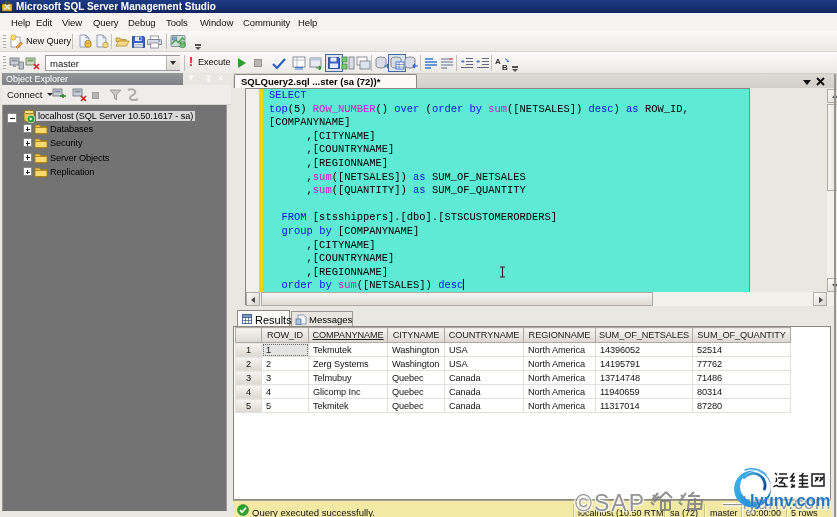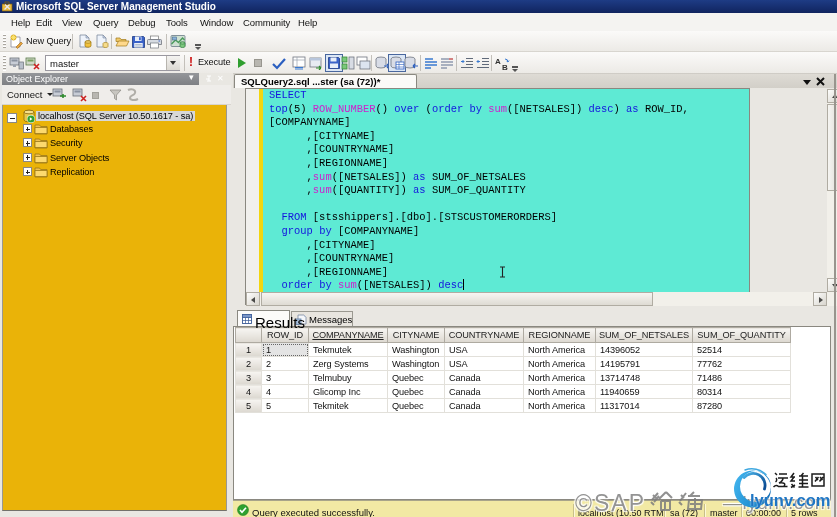--- a/index.html
+++ b/index.html
@@ -217,21 +217,21 @@
   </svg>
 
   <div class="abs" style="left:512px;top:14px;width:7px;height:5px;">
     <div style="width:6px;height:1.5px;background:#555;"></div>
     <div style="margin-top:1px;width:0;height:0;border-left:3px solid transparent;border-right:3px solid transparent;border-top:3px solid #555;"></div>
   </div>
 </div>
 
 <div class="abs" style="left:0;top:73px;width:233px;height:444px;background:#e9e7e2;">
 
-  <div class="abs" style="left:2px;top:0px;width:197px;height:12px;background:linear-gradient(#94969a,#7e8084);color:#fff;font-size:9px;line-height:12px;padding-left:4px;">Object Explorer
+  <div class="abs" style="left:2px;top:0px;width:181px;height:12px;background:linear-gradient(#94969a,#7e8084);color:#fff;font-size:9px;line-height:12px;padding-left:4px;">Object Explorer
     <span class="abs" style="left:187px;top:-2px;color:#fff;font-size:9px;">▾</span>
     <svg class="ico" style="left:203px;top:2px;" width="8" height="8" viewBox="0 0 8 8">
         <path d="M2 1 h4 M4 1 v5 M2 6 h4 M4 4 h-3" stroke="#fff" stroke-width="1"></path>
       </svg>
     <span class="abs" style="left:215px;top:0px;color:#fff;font-size:8px;">✕</span>
   </div>
 
   <div class="abs" style="left:2px;top:12px;width:229px;height:20px;background:#efedea;border-bottom:1px solid #d8d5cf;">
     <span class="abs" style="left:5px;top:4px;font-size:9.5px;color:#111;">Connect</span>
     <div class="abs" style="left:45px;top:8px;width:0;height:0;border-left:3px solid transparent;border-right:3px solid transparent;border-top:3.5px solid #222;"></div>
@@ -247,21 +247,21 @@
     </svg>
     <div class="abs" style="left:90px;top:7px;width:7px;height:7px;background:#b8b6b0;border:1px solid #a3a19a;"></div>
     <svg class="ico" style="left:107px;top:4px;" width="13" height="12" viewBox="0 0 13 12">
       <path d="M1 1 h11 l-4.5 5 v5 l-2-1.5 v-3.5 z" fill="#c8c6c0" stroke="#92908a" stroke-width="0.8"></path>
     </svg>
     <svg class="ico" style="left:123px;top:3px;" width="16" height="14" viewBox="0 0 16 14">
       <path d="M3 2 c4-2 8 0 7 3 c-1 3 -5 2 -5 5 c0 2 4 3 8 1" fill="none" stroke="#b0aea8" stroke-width="2"></path>
     </svg>
   </div>
 
-  <div class="abs" style="left:2px;top:32px;width:225px;height:406px;background:#eab308;border:1px solid #9a9891;border-top:none;border-bottom:1px solid #73716b;font-size:9.2px;color:#000;letter-spacing:-0.1px;">
+  <div class="abs" style="left:2px;top:32px;width:225px;height:406px;background:#737373;border:1px solid #9a9891;border-top:none;border-bottom:1px solid #73716b;font-size:9.2px;color:#000;letter-spacing:-0.1px;">
 
     <div class="abs" style="left:4px;top:8px;width:10px;height:10px;border:1px solid #888;background:#fff;">
       <div class="abs" style="left:1.5px;top:3.5px;width:5px;height:1px;background:#222;"></div>
     </div>
     <svg class="ico" style="left:20px;top:4px;" width="13" height="15" viewBox="0 0 13 15">
       <path d="M1 3 a5 1.8 0 0 1 10 0 v8 a5 1.8 0 0 1 -10 0 z" fill="#e8c84a" stroke="#8a6a10" stroke-width="0.8"></path>
       <ellipse cx="6" cy="3" rx="5" ry="1.8" fill="#f6e08a" stroke="#8a6a10" stroke-width="0.8"></ellipse>
       <circle cx="8" cy="10" r="4" fill="#fff"></circle>
       <circle cx="8" cy="10" r="3.6" fill="#2fa02f"></circle>
       <path d="M6.8 8.2 l2.6 1.8 -2.6 1.8 z" fill="#fff"></path>
@@ -361,21 +361,21 @@
   <div class="abs" style="left:600.5px;top:0px;width:2.5px;height:443px;background:#98958e;"></div>
 
   <div class="abs" style="left:0px;top:236px;width:604px;height:193px;">
 
     <div class="abs" style="left:4px;top:0px;width:53px;height:16px;background:#fcfbf9;border:1px solid #8a8880;border-bottom:none;z-index:2;">
       <svg class="ico" style="left:4px;top:3px;" width="10" height="10" viewBox="0 0 10 10">
           <rect x="0.5" y="0.5" width="9" height="9" fill="#fff" stroke="#3a5a96" stroke-width="0.9"></rect>
           <path d="M0.5 3.5 h9 M0.5 6.5 h9 M3.5 0.5 v9 M6.5 0.5 v9" stroke="#3a5a96" stroke-width="0.7"></path>
           <rect x="0.5" y="0.5" width="9" height="3" fill="#7a96c8" stroke="#3a5a96" stroke-width="0.7"></rect>
         </svg>
-      <span class="abs" style="left:17px;top:3px;font-size:15px;">Results</span>
+      <span class="abs" style="left:17px;top:3px;font-size:11px;">Results</span>
     </div>
     <div class="abs" style="left:58px;top:1px;width:62px;height:15px;background:#e8e5df;border:1px solid #9a9890;border-bottom:none;">
       <svg class="ico" style="left:3px;top:2px;" width="12" height="11" viewBox="0 0 12 11">
           <path d="M3 1 h6 l2 2 v7 h-8 z" fill="#f4f6fa" stroke="#7a88a0" stroke-width="0.8"></path>
           <path d="M9 1 l2 2 h-2 z" fill="#c0ccde"></path>
           <rect x="1" y="5" width="5" height="5.5" fill="#aac0dc" stroke="#5a7aa0" stroke-width="0.8"></rect>
         </svg>
       <span class="abs" style="left:17px;top:2px;font-size:9.5px;">Messages</span>
     </div>
 

